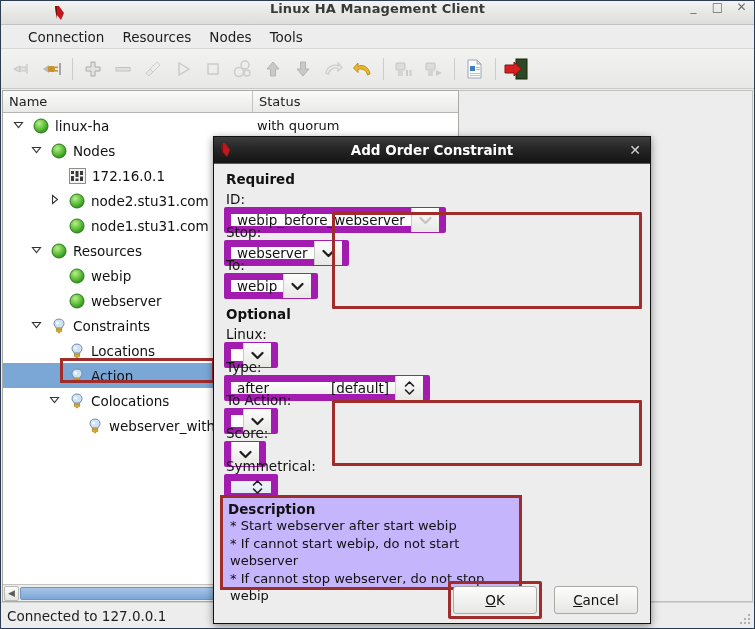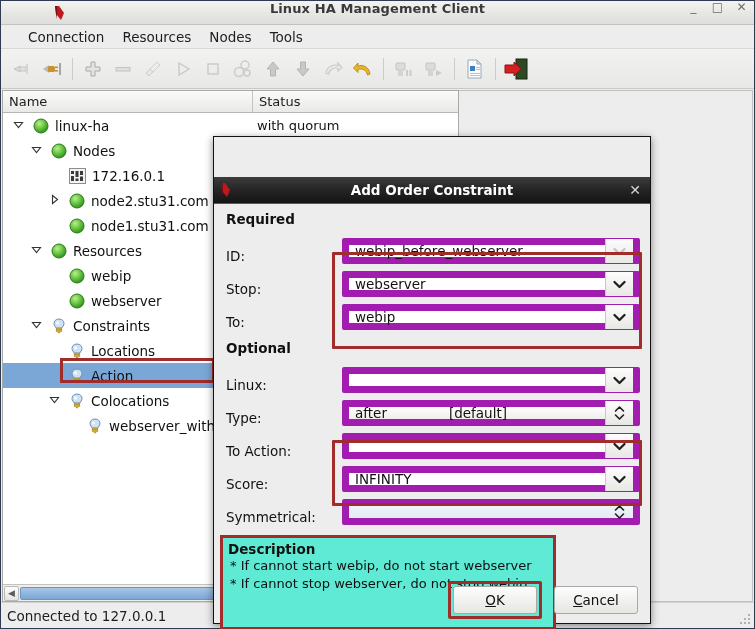--- a/index.html
+++ b/index.html
@@ -113,31 +113,30 @@
     border: 1px solid #111;
     background: #ededed;
     box-shadow: 0 2px 8px rgba(0,0,0,.45);
     display: flex; flex-direction: column;
   }
   #dlg-title {
     height: 27px; flex: 0 0 27px;
     background: linear-gradient(to bottom, #3d3d3d 0%, #262626 45%, #141414 100%);
     display: flex; align-items: center; position: relative;
     border-bottom: 1px solid #4a5a75;
-    margin-top: 40px;
   }
   #dlg-title .dicon { margin-left: 5px; display:flex; align-items:center; }
   #dlg-title .dtext { position: absolute; left:0; right:0; text-align: center;
     color: #fff; font-size: 13.5px; font-weight: bold; }
   #dlg-title .dclose { position: absolute; right: 9px; color: #d6d6d6; font-size: 14px;
      line-height: 14px; }
   #dlg-body { flex: 1 1 auto; padding: 6px 10px 0 10px; position: relative; }
 
   .sect-title { font-weight: bold; font-size: 13.5px; color: #111; margin: 1px 0 4px 2px; }
-  .frow { display: flex; align-items: flex-end; height: 33px; }
+  .frow { display: flex; align-items: flex-start; height: 33px; flex-direction: column; }
   .flabel { width: 118px; font-size: 13.5px; color: #111; padding-left: 2px; }
   .fctl { flex: 1 1 auto; display: flex; height: 26px; }
 
   .combo {
     flex: 1 1 auto; display: flex; align-items: center;
     border: 7px solid #a21caf; border-radius: 2px; background: #fff; height: 26px;
   }
   .combo .val { flex: 1 1 auto; padding: 0 6px; font-size: 13.5px; color: #111;
       white-space: nowrap; overflow: hidden; display:flex; align-items:center;}
   .combo .val .dflt { margin-left: 62px; }
@@ -145,22 +144,22 @@
       justify-content:center; border-left: 1px solid #c8c8c5;
       background: linear-gradient(to bottom,#fdfdfd,#e7e7e4);}
   .combo.flat { background: linear-gradient(to bottom,#fdfdfd,#eeeeec); }
   .combo.flat .val { }
   .combo.disabledarrow .arrow { color: #c0c0bd; }
   .combo.sym { background: linear-gradient(to bottom,#f0f4f9,#e2eaf3); }
   .combo.sym .val { }
 
   .hl { position: absolute; border: 3px solid #a02c2c; border-radius: 1px; pointer-events:none; }
 
-  .desc-box { position:absolute; left: 6px; top: 331px; width: 336px; height: 95px;
-      border: 3px solid #a02c2c; background: #5eead4; padding: 3px 5px; }
+  .desc-box { position:absolute; left: 6px; top: 331px; width: 302px; height: 95px;
+      border: 3px solid #a02c2c; background: #c4b5fd; padding: 3px 5px; }
   .desc-title { font-weight: bold; font-size: 13.5px; color: #111; }
   .desc-line { font-size: 13px; color: #111; line-height: 17.5px; padding-left: 2px;}
 
   #dlg-foot { flex: 0 0 46px; display: flex; align-items: center; justify-content: flex-end;
      padding-right: 12px; gap: 12px; position: relative; }
   .btn { min-width: 84px; height: 28px; display: flex; align-items: center; justify-content: center;
      border: 1px solid #a8a8a5; border-radius: 3px;
      background: linear-gradient(to bottom,#fdfdfd,#e6e6e3);
      font-size: 13.5px; color: #111; }
   .btn-wrap-hl { border: 3px solid #a02c2c; padding: 2px; border-radius: 2px; }
@@ -650,21 +649,21 @@
           <span class="val">webip</span>
           <span class="arrow">
             <svg width="13" height="9" viewBox="0 0 13 9">
                 <path d="M1.5 2 L6.5 7 L11.5 2" fill="none" stroke="#1d1d1d" stroke-width="2.2" stroke-linecap="round" stroke-linejoin="round"></path>
               </svg>
           </span>
         </div>
       </div>
     </div>
 
-    <div class="sect-title" style="margin-top:10px;">Optional</div>
+    <div class="sect-title" style="margin-top:16px;">Optional</div>
 
     <div class="frow">
       <div class="flabel">Linux:</div>
       <div class="fctl">
         <div class="combo">
           <span class="val"></span>
           <span class="arrow">
             <svg width="13" height="9" viewBox="0 0 13 9">
                 <path d="M1.5 2 L6.5 7 L11.5 2" fill="none" stroke="#1d1d1d" stroke-width="2.2" stroke-linecap="round" stroke-linejoin="round"></path>
               </svg>
@@ -702,21 +701,20 @@
               </svg>
           </span>
         </div>
       </div>
     </div>
 
     <div class="frow">
       <div class="flabel">Score:</div>
       <div class="fctl">
         <div class="combo">
-          <span class="val">INFINITY</span>
           <span class="arrow">
             <svg width="13" height="9" viewBox="0 0 13 9">
                 <path d="M1.5 2 L6.5 7 L11.5 2" fill="none" stroke="#1d1d1d" stroke-width="2.2" stroke-linecap="round" stroke-linejoin="round"></path>
               </svg>
           </span>
         </div>
       </div>
     </div>
 
     <div class="frow">
@@ -732,20 +730,21 @@
           </span>
         </div>
       </div>
     </div>
 
     <div class="hl" style="left:118px; top:48px; width:310px; height:97px;"></div>
     <div class="hl" style="left:118px; top:236px; width:310px; height:66px;"></div>
 
     <div class="desc-box">
       <div class="desc-title">Description</div>
+      <div class="desc-line">* Start webserver after start webip</div>
       <div class="desc-line">* If cannot start webip, do not start webserver</div>
       <div class="desc-line">* If cannot stop webserver, do not stop webip</div>
     </div>
   </div>
 
   <div id="dlg-foot">
     <span class="btn-wrap-hl">
       <span class="btn">
         <span class="u">O</span>
           <span>K</span>

